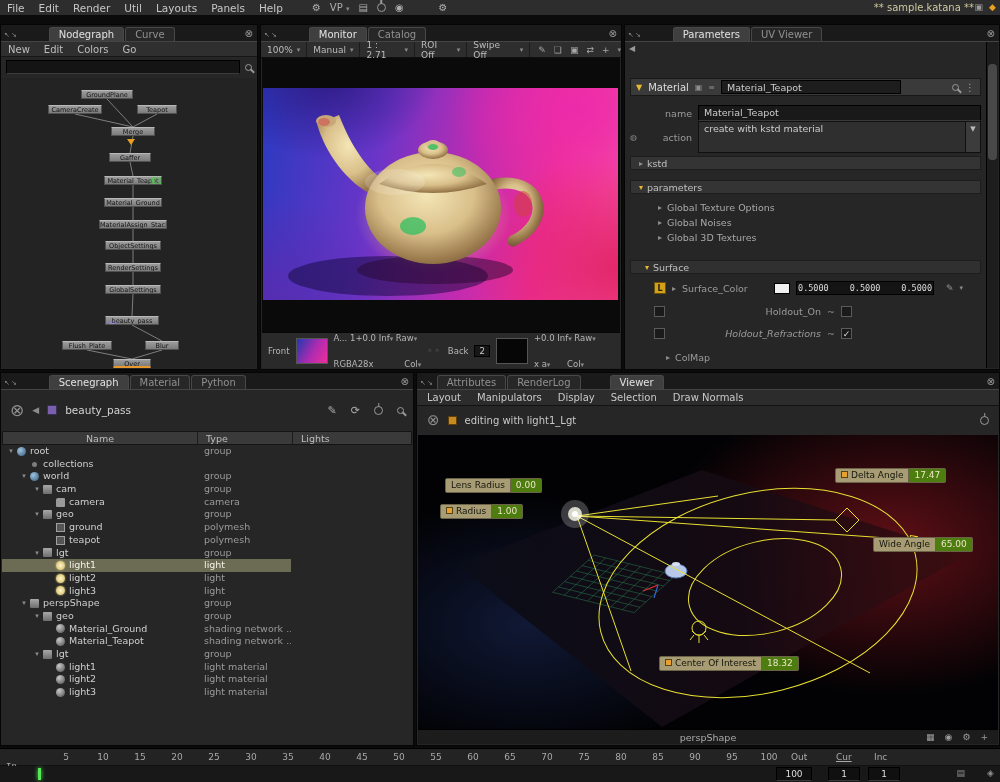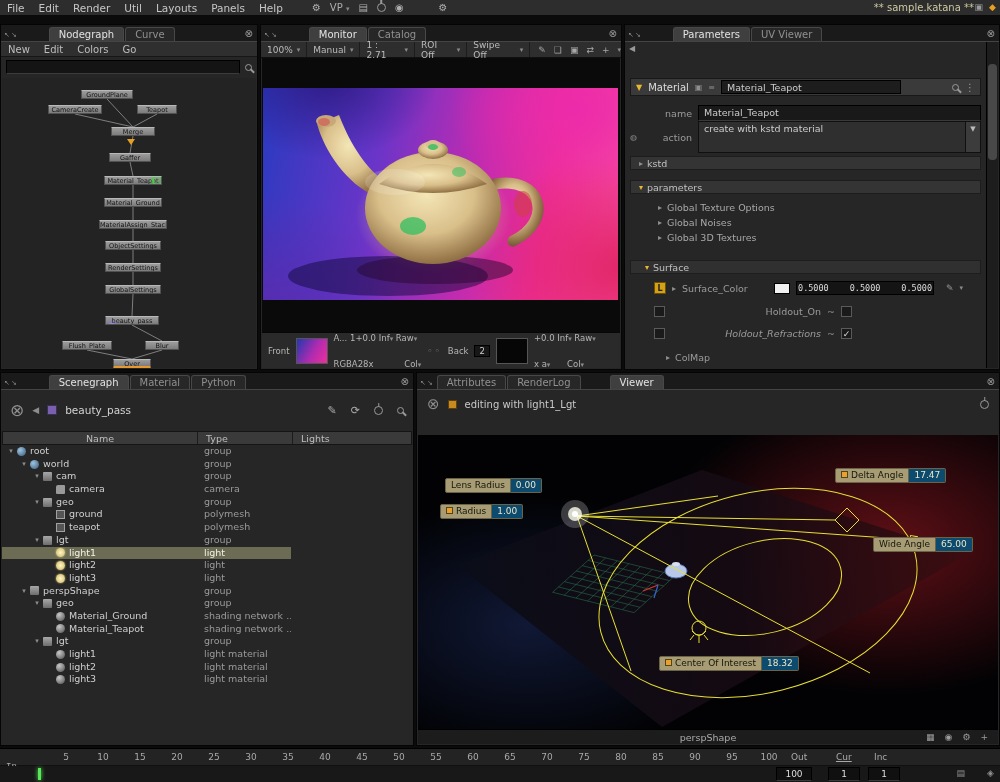--- a/index.html
+++ b/index.html
@@ -122,21 +122,21 @@
 
   
   .v-menu{height:16px;background:#2c2c2c;border-bottom:1px solid #121212;display:flex;align-items:center;gap:16px;
     padding-left:10px;font-size:10px;color:#c9c9c9;}
   .v-edit{height:28px;background:#262626;display:flex;align-items:center;gap:8px;padding:0 10px;font-size:10px;color:#c9c9c9;}
   .edit-square{width:9px;height:9px;background:#c88a20;border:1px solid #5d3f0c;}
   .viewport{position:absolute;left:1px;right:1px;top:62px;height:295px;background:#020204;overflow:hidden;}
   .v-label{position:absolute;display:flex;align-items:center;height:13px;font-size:9px;z-index:3;white-space:nowrap;}
   .vl-icon{width:7px;height:7px;background:#e8a030;margin-right:3px;border:1px solid #554416;}
   .vl-name{background:#a79c74;color:#15150a;padding:0 5px;line-height:13px;border:1px solid #6b6348;border-radius:2px 0 0 2px;}
-  .vl-val{background:#0c4a6e;color:#ece5c8;padding:0 5px;line-height:13px;border:1px solid #6b6348;border-left:none;border-radius:0 2px 2px 0;}
+  .vl-val{background:#4d7c0f;color:#ece5c8;padding:0 5px;line-height:13px;border:1px solid #6b6348;border-left:none;border-radius:0 2px 2px 0;}
   .v-bottom{position:absolute;left:1px;right:1px;bottom:1px;height:15px;background:#1c1c1c;border-top:1px solid #000;
     display:flex;align-items:center;font-size:9.5px;color:#ababab;}
   .vb-name{position:absolute;left:0;right:0;text-align:center;}
   .vb-ics{margin-left:auto;display:flex;gap:10px;padding-right:10px;z-index:2;font-size:9px;color:#9d9d9d;align-items:center;}
 
   
   .timeline{position:absolute;left:0;top:748px;width:1000px;height:34px;background:#232323;border-top:1px solid #000;}
   .tl-ruler{position:absolute;left:0;top:0;width:1000px;height:17px;border-bottom:1px solid #101010;font-size:9px;color:#a9a9a9;}
   .tl-in{position:absolute;left:6px;top:13px;font-family:Liberation Mono, monospace;}
   .tick{position:absolute;top:3px;transform:translateX(-50%);}
@@ -476,20 +476,29 @@
         <span class="sg-col-name" style="padding-left: 4px;">
           <span class="expander">▾</span>
           <span class="sg-icon icon-globe"></span>
           <span>root</span>
         </span>
         <span class="sg-col-type">group</span>
         <span class="sg-col-lights"></span>
       </div>
       <div class="sg-row">
         <span class="sg-col-name" style="padding-left: 17px;">
+          <span class="expander"></span>
+          <span class="sg-icon icon-dot"></span>
+          <span>collections</span>
+        </span>
+        <span class="sg-col-type"></span>
+        <span class="sg-col-lights"></span>
+      </div>
+      <div class="sg-row">
+        <span class="sg-col-name" style="padding-left: 17px;">
           <span class="expander">▾</span>
           <span class="sg-icon icon-globe"></span>
           <span>world</span>
         </span>
         <span class="sg-col-type">group</span>
         <span class="sg-col-lights"></span>
       </div>
       <div class="sg-row">
         <span class="sg-col-name" style="padding-left: 30px;">
           <span class="expander">▾</span>
@@ -652,20 +661,27 @@
         <span>↖</span>
         <span>↘</span>
       </span>
     <span style="display:flex;">
         <span class="tab">Attributes</span>
         <span class="tab">RenderLog</span>
         <span class="tab active">Viewer</span>
       </span>
     <span class="close-btn">⊗</span>
   </div>
+  <div class="v-menu">
+      <span>Layout</span>
+      <span>Manipulators</span>
+      <span>Display</span>
+      <span>Selection</span>
+      <span>Draw Normals</span>
+    </div>
   <div class="v-edit">
     <span class="big-x" style="font-size:15px;">⊗</span>
     <span class="edit-square"></span>
     <span>editing with light1_Lgt</span>
     <span class="power-icon" style="margin-left:auto;"></span>
   </div>
   <div class="viewport">
     <svg width="582" height="295" viewBox="0 0 582 295">
       <defs>
         <radialGradient id="redglow">

